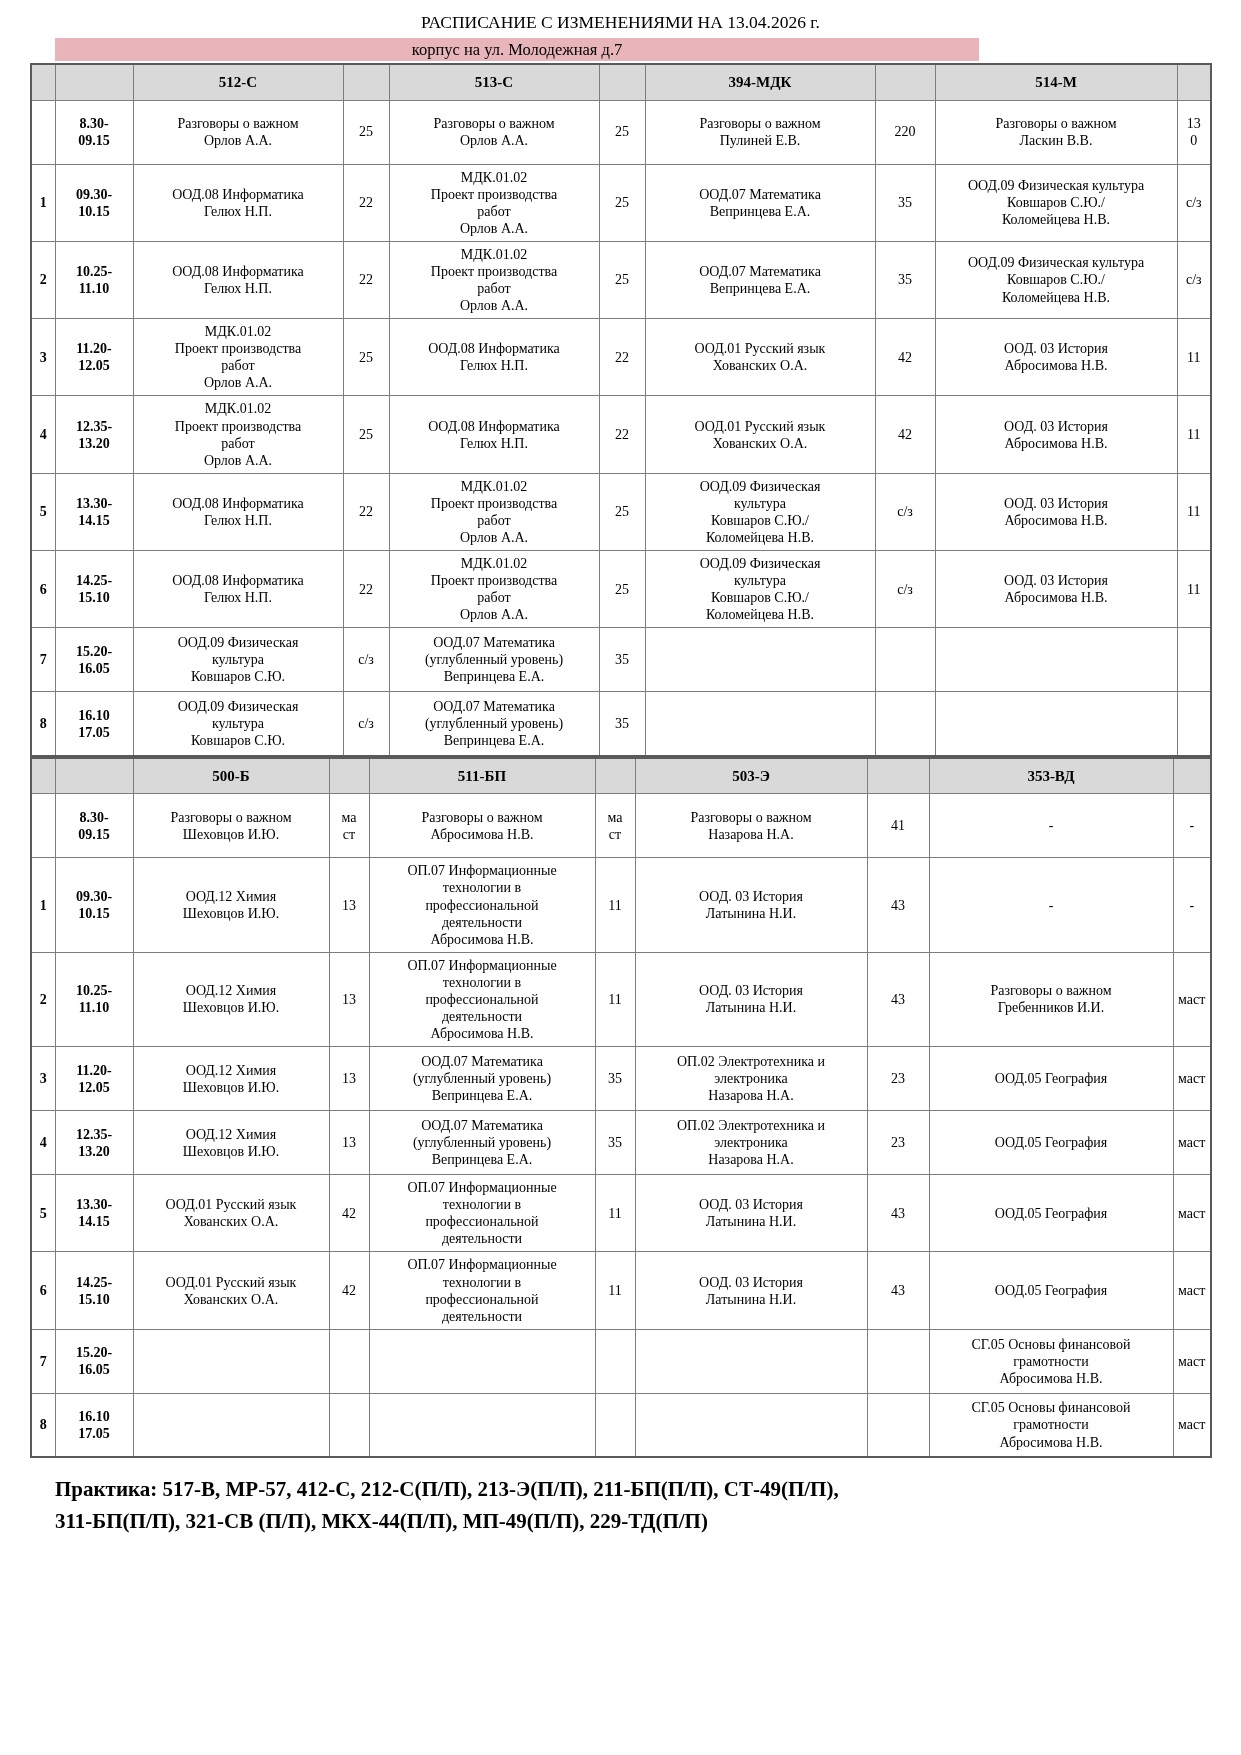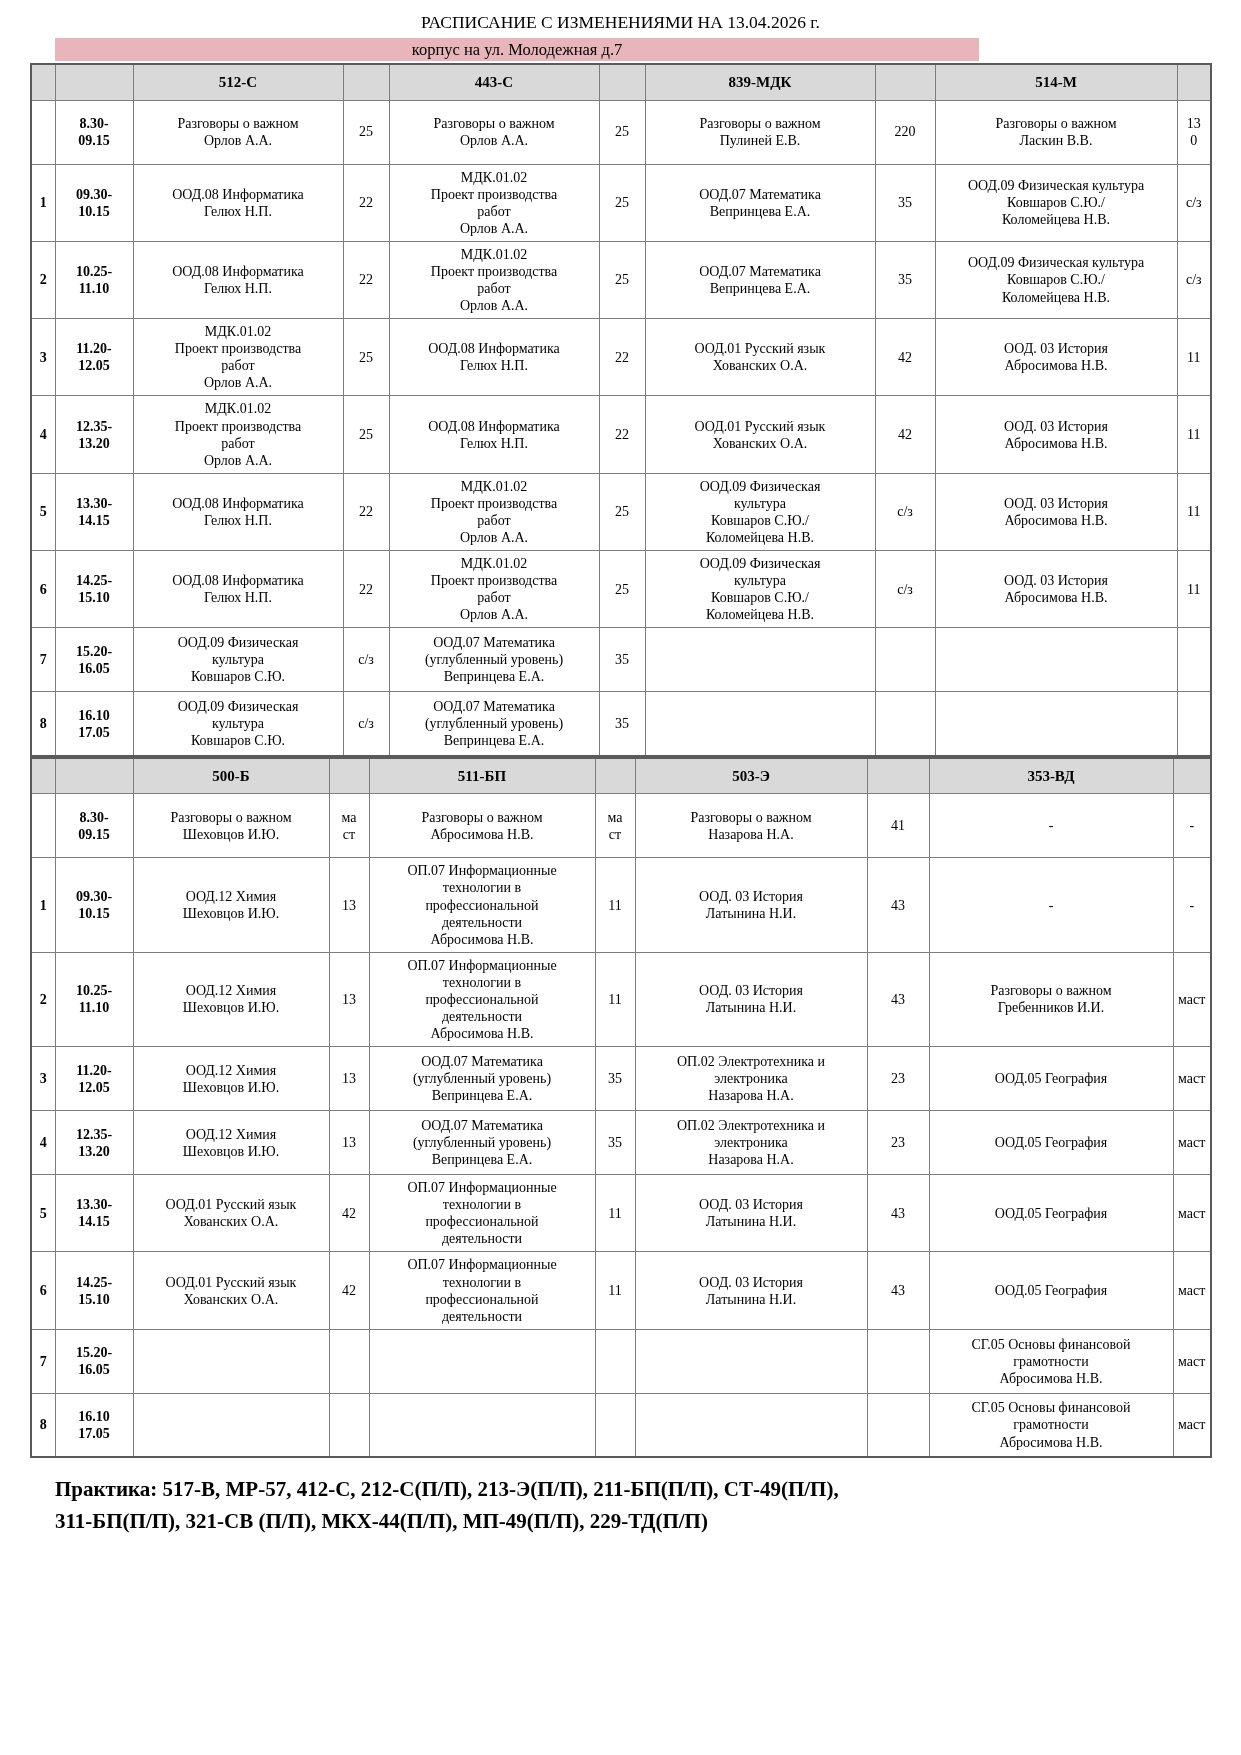--- a/index.html
+++ b/index.html
@@ -92,23 +92,23 @@
       <col class="c-r3">
     <col class="c-l4">
       <col class="c-r4">
   </colgroup>
   <tbody>
       <tr class="head-row">
         <td class="hc"></td>
         <td class="hc"></td>
         <td class="hc group">512-С</td>
         <td class="hc"></td>
-        <td class="hc group">443-С</td>
-        <td class="hc"></td>
-        <td class="hc group">839-МДК</td>
+        <td class="hc group">513-С</td>
+        <td class="hc"></td>
+        <td class="hc group">394-МДК</td>
         <td class="hc"></td>
         <td class="hc group">514-М</td>
         <td class="hc"></td>
       </tr>
       <tr class="body-row">
         <td class="num"></td>
         <td class="time">8.30-
 09.15</td>
         <td class="lesson">Разговоры о важном
 Орлов А.А.</td>

